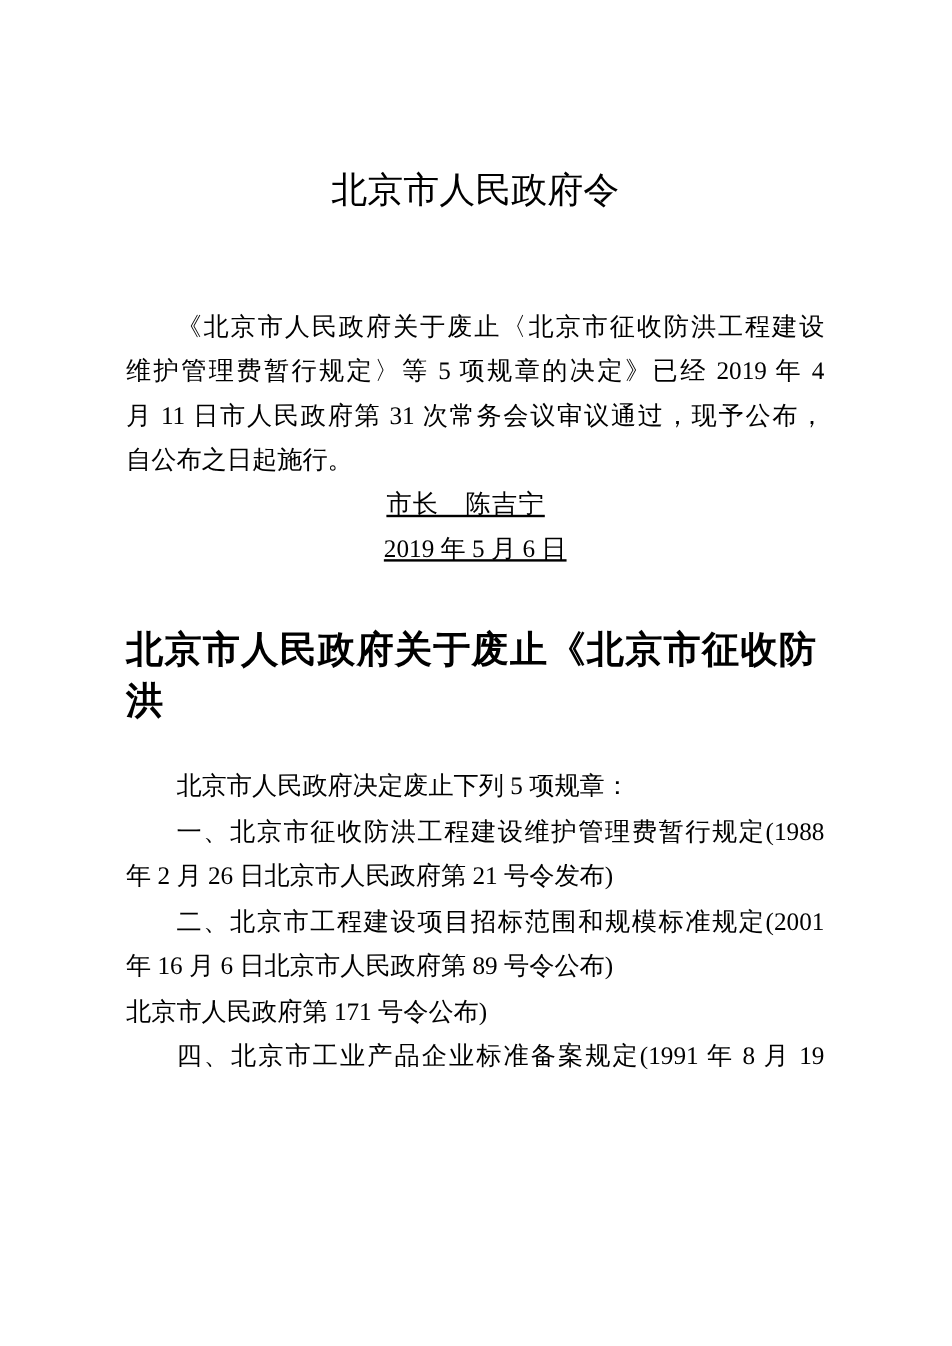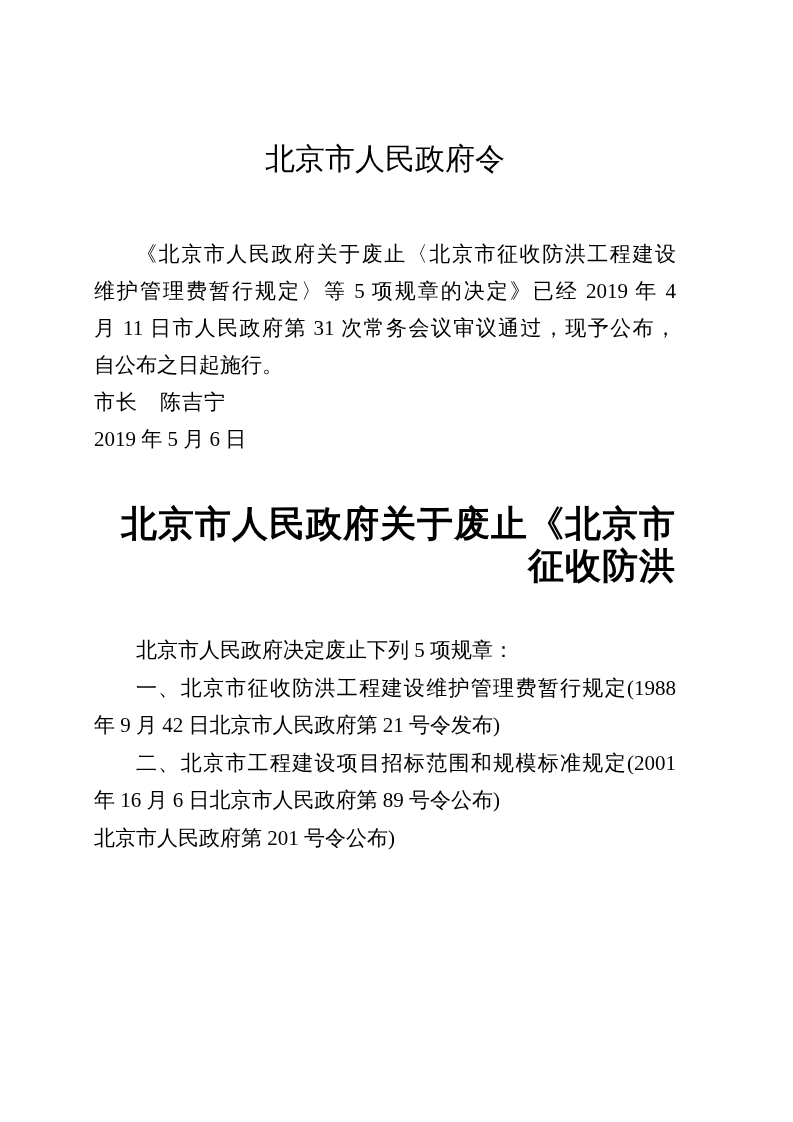--- a/index.html
+++ b/index.html
@@ -7,54 +7,54 @@
     position: relative;
     width: 793px;
     height: 1122px;
     background: #ffffff;
     color: #000000;
     font-family: "Liberation Serif", "DejaVu Serif", serif;
     overflow: hidden;
   }
   .column {
     position: absolute;
-    left: 94px;
+    left: 105px;
     top: 0;
     width: 582px;
   }
   .order-head {
     margin-top: 138px;
     font-size: 30px;
     line-height: 42px;
     text-align: center;
     font-weight: 400;
   }
-  .announcement { margin-top: 56px; }
+  .announcement { margin-top: 74px; }
   .line {
     font-size: 21px;
     line-height: 37px;
     white-space: pre-wrap;
   }
   .fill {
     text-align: justify;
     text-align-last: justify;
     text-justify: inter-character;
   }
   .indent { text-indent: 42px; }
-  .right { text-align: left; }
+  .right { text-align: center; text-decoration: underline; }
   .signer { padding-right: 16px; letter-spacing: 1px; }
   .decision-title {
     margin-top: 45px;
-    font-size: 36px;
+    font-size: 31px;
     font-weight: 700;
     line-height: 42px;
-    text-align: right;
+    text-align: left;
     letter-spacing: 1px;
   }
-  .body-block { margin-top: 45px; }
+  .body-block { margin-top: 32px; }
   .body-block .line { line-height: 37.5px; }
 </style>
 </head>
 <body>
 
 <div class="page">
   <div class="column">
 
     <div class="order-head">
       <div>北京市人民政府令</div>
@@ -71,23 +71,24 @@
     <div class="line right">2019 年 5 月 6 日</div>
 
     <div class="decision-title">
       <div>北京市人民政府关于废止《北京市征收防洪</div>
     </div>
 
     <div class="body-block">
       <div class="line indent">北京市人民政府决定废止下列 5 项规章：</div>
 
       <div class="line indent fill">一、北京市征收防洪工程建设维护管理费暂行规定(1988</div>
-      <div class="line">年 9 月 42 日北京市人民政府第 21 号令发布)</div>
+      <div class="line">年 2 月 26 日北京市人民政府第 21 号令发布)</div>
 
       <div class="line indent fill">二、北京市工程建设项目招标范围和规模标准规定(2001</div>
       <div class="line">年 16 月 6 日北京市人民政府第 89 号令公布)</div>
 
-      <div class="line">北京市人民政府第 201 号令公布)</div>
+      <div class="line">北京市人民政府第 171 号令公布)</div>
 
+      <div class="line indent fill">四、北京市工业产品企业标准备案规定(1991 年 8 月 19</div>
     </div>
 
   </div>
 </div>
 
 </body></html>

